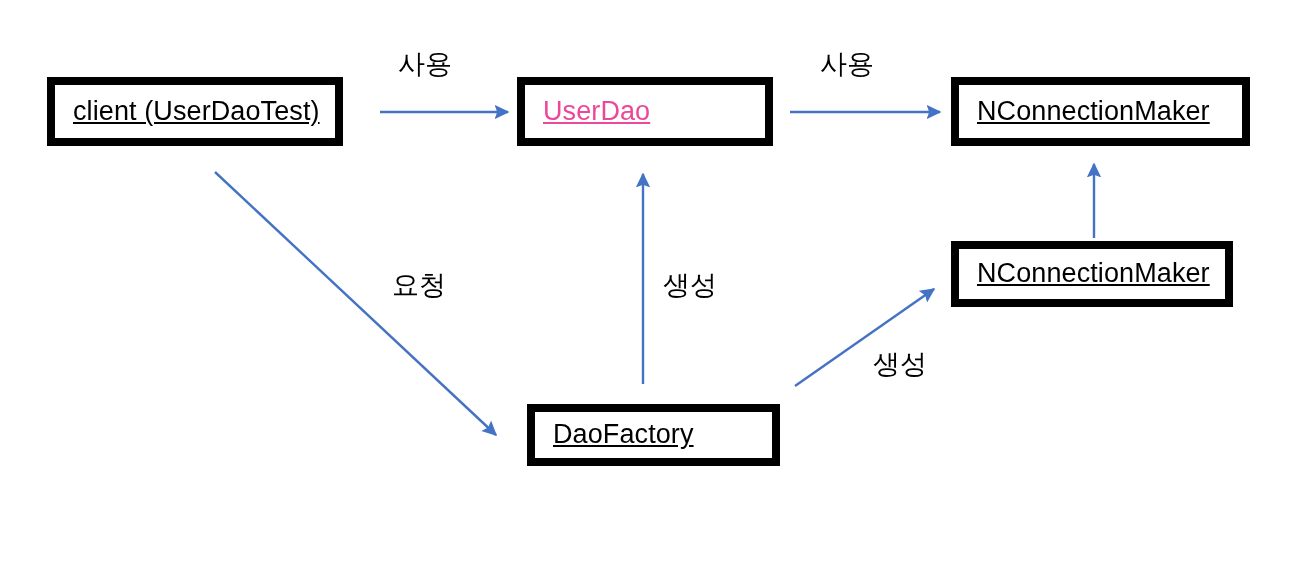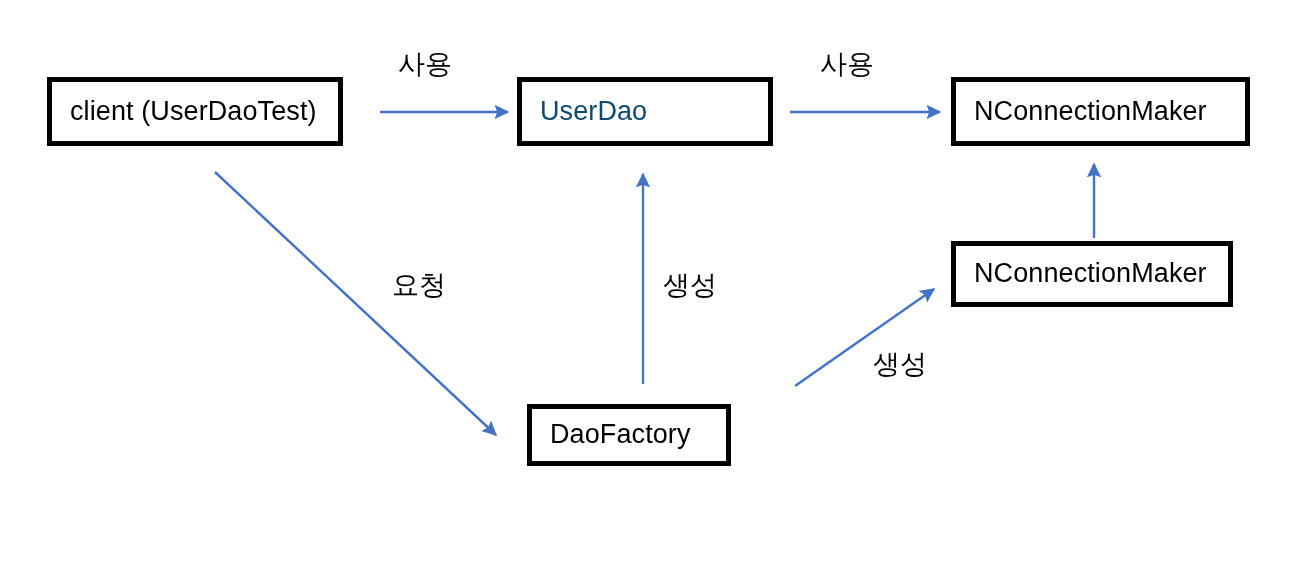--- a/index.html
+++ b/index.html
@@ -14,32 +14,33 @@
   #canvas {
     position: relative;
     width: 1293px;
     height: 564px;
     background: #ffffff;
     overflow: hidden;
   }
   .node {
     position: absolute;
     box-sizing: border-box;
-    border: 5px solid #d946ef;
+    border: 8px solid #d946ef;
     background: #ffffff;
     display: flex;
     align-items: center;
     justify-content: flex-start;
     padding-left: 18px;
     color: #000000;
     font-size: 27px;
     font-weight: 400;
     line-height: 1.1;
     letter-spacing: 0.1px;
     white-space: nowrap;
+    text-decoration: underline;
   }
   .edge-label {
     position: absolute;
     color: #000000;
     font-size: 27px;
     line-height: 1;
     white-space: nowrap;
     font-family: "DejaVu Sans", "Liberation Sans", sans-serif;
   }
   svg.edges {
@@ -70,33 +71,33 @@
         <line x1="643" y1="384" x2="643" y2="174" stroke="#4472C4" marker-end="url(#arrowhead)"></line>
         <line x1="795" y1="386" x2="934" y2="289" stroke="#4472C4" marker-end="url(#arrowhead)"></line>
         <line x1="1094" y1="238" x2="1094" y2="164" stroke="#4472C4" marker-end="url(#arrowhead)"></line>
       </g>
   </svg>
 
   <div class="node" style="left: 47px; top: 77px; width: 296px; height: 69px; border-color: rgb(0, 0, 0); color: rgb(0, 0, 0);">
     <span>client (UserDaoTest)</span>
   </div>
 
-  <div class="node" style="left: 517px; top: 77px; width: 256px; height: 69px; border-color: rgb(0, 0, 0); color: #0c4a6e;">
+  <div class="node" style="left: 517px; top: 77px; width: 256px; height: 69px; border-color: rgb(0, 0, 0); color: #ec4899;">
     <span>UserDao</span>
   </div>
 
   <div class="node" style="left: 951px; top: 77px; width: 299px; height: 69px; border-color: rgb(0, 0, 0); color: rgb(0, 0, 0);">
     <span>NConnectionMaker</span>
   </div>
 
   <div class="node" style="left: 951px; top: 241px; width: 282px; height: 66px; border-color: rgb(0, 0, 0); color: rgb(0, 0, 0);">
     <span>NConnectionMaker</span>
   </div>
 
-  <div class="node" style="left: 527px; top: 404px; width: 204px; height: 62px; border-color: rgb(0, 0, 0); color: rgb(0, 0, 0);">
+  <div class="node" style="left: 527px; top: 404px; width: 253px; height: 62px; border-color: rgb(0, 0, 0); color: rgb(0, 0, 0);">
     <span>DaoFactory</span>
   </div>
 
   <div class="edge-label" style="left: 398px; top: 50px;">사용</div>
   <div class="edge-label" style="left: 820px; top: 50px;">사용</div>
   <div class="edge-label" style="left: 392px; top: 271px;">요청</div>
   <div class="edge-label" style="left: 663px; top: 271px;">생성</div>
   <div class="edge-label" style="left: 873px; top: 350px;">생성</div>
 
 </div>

